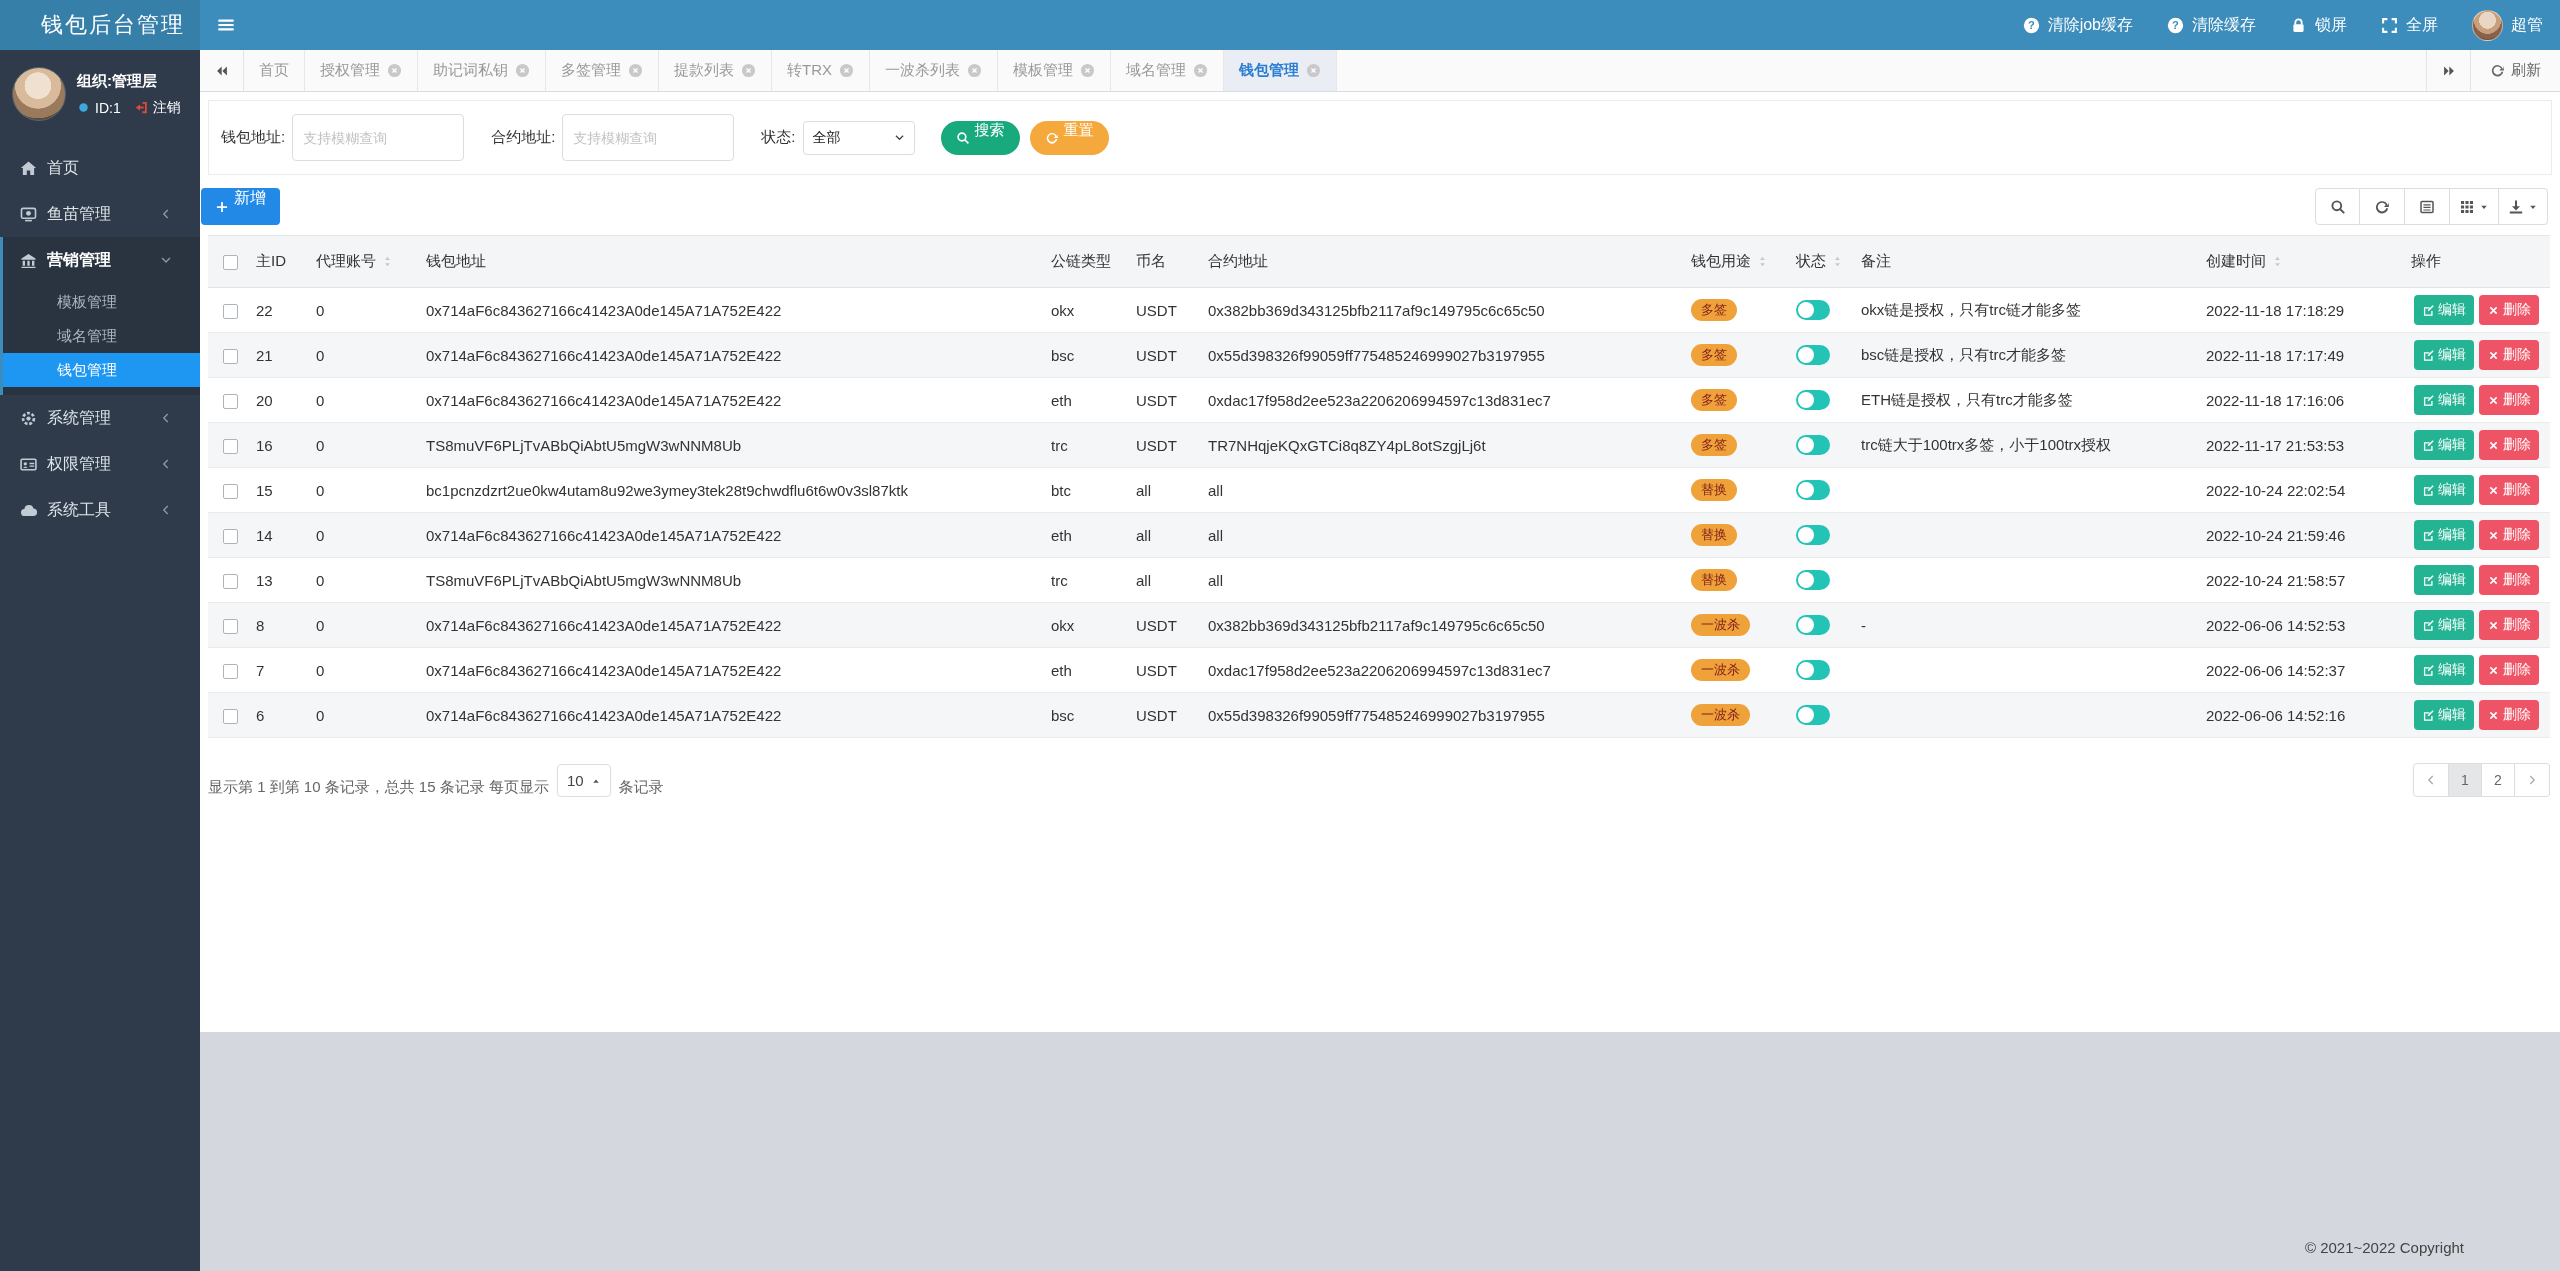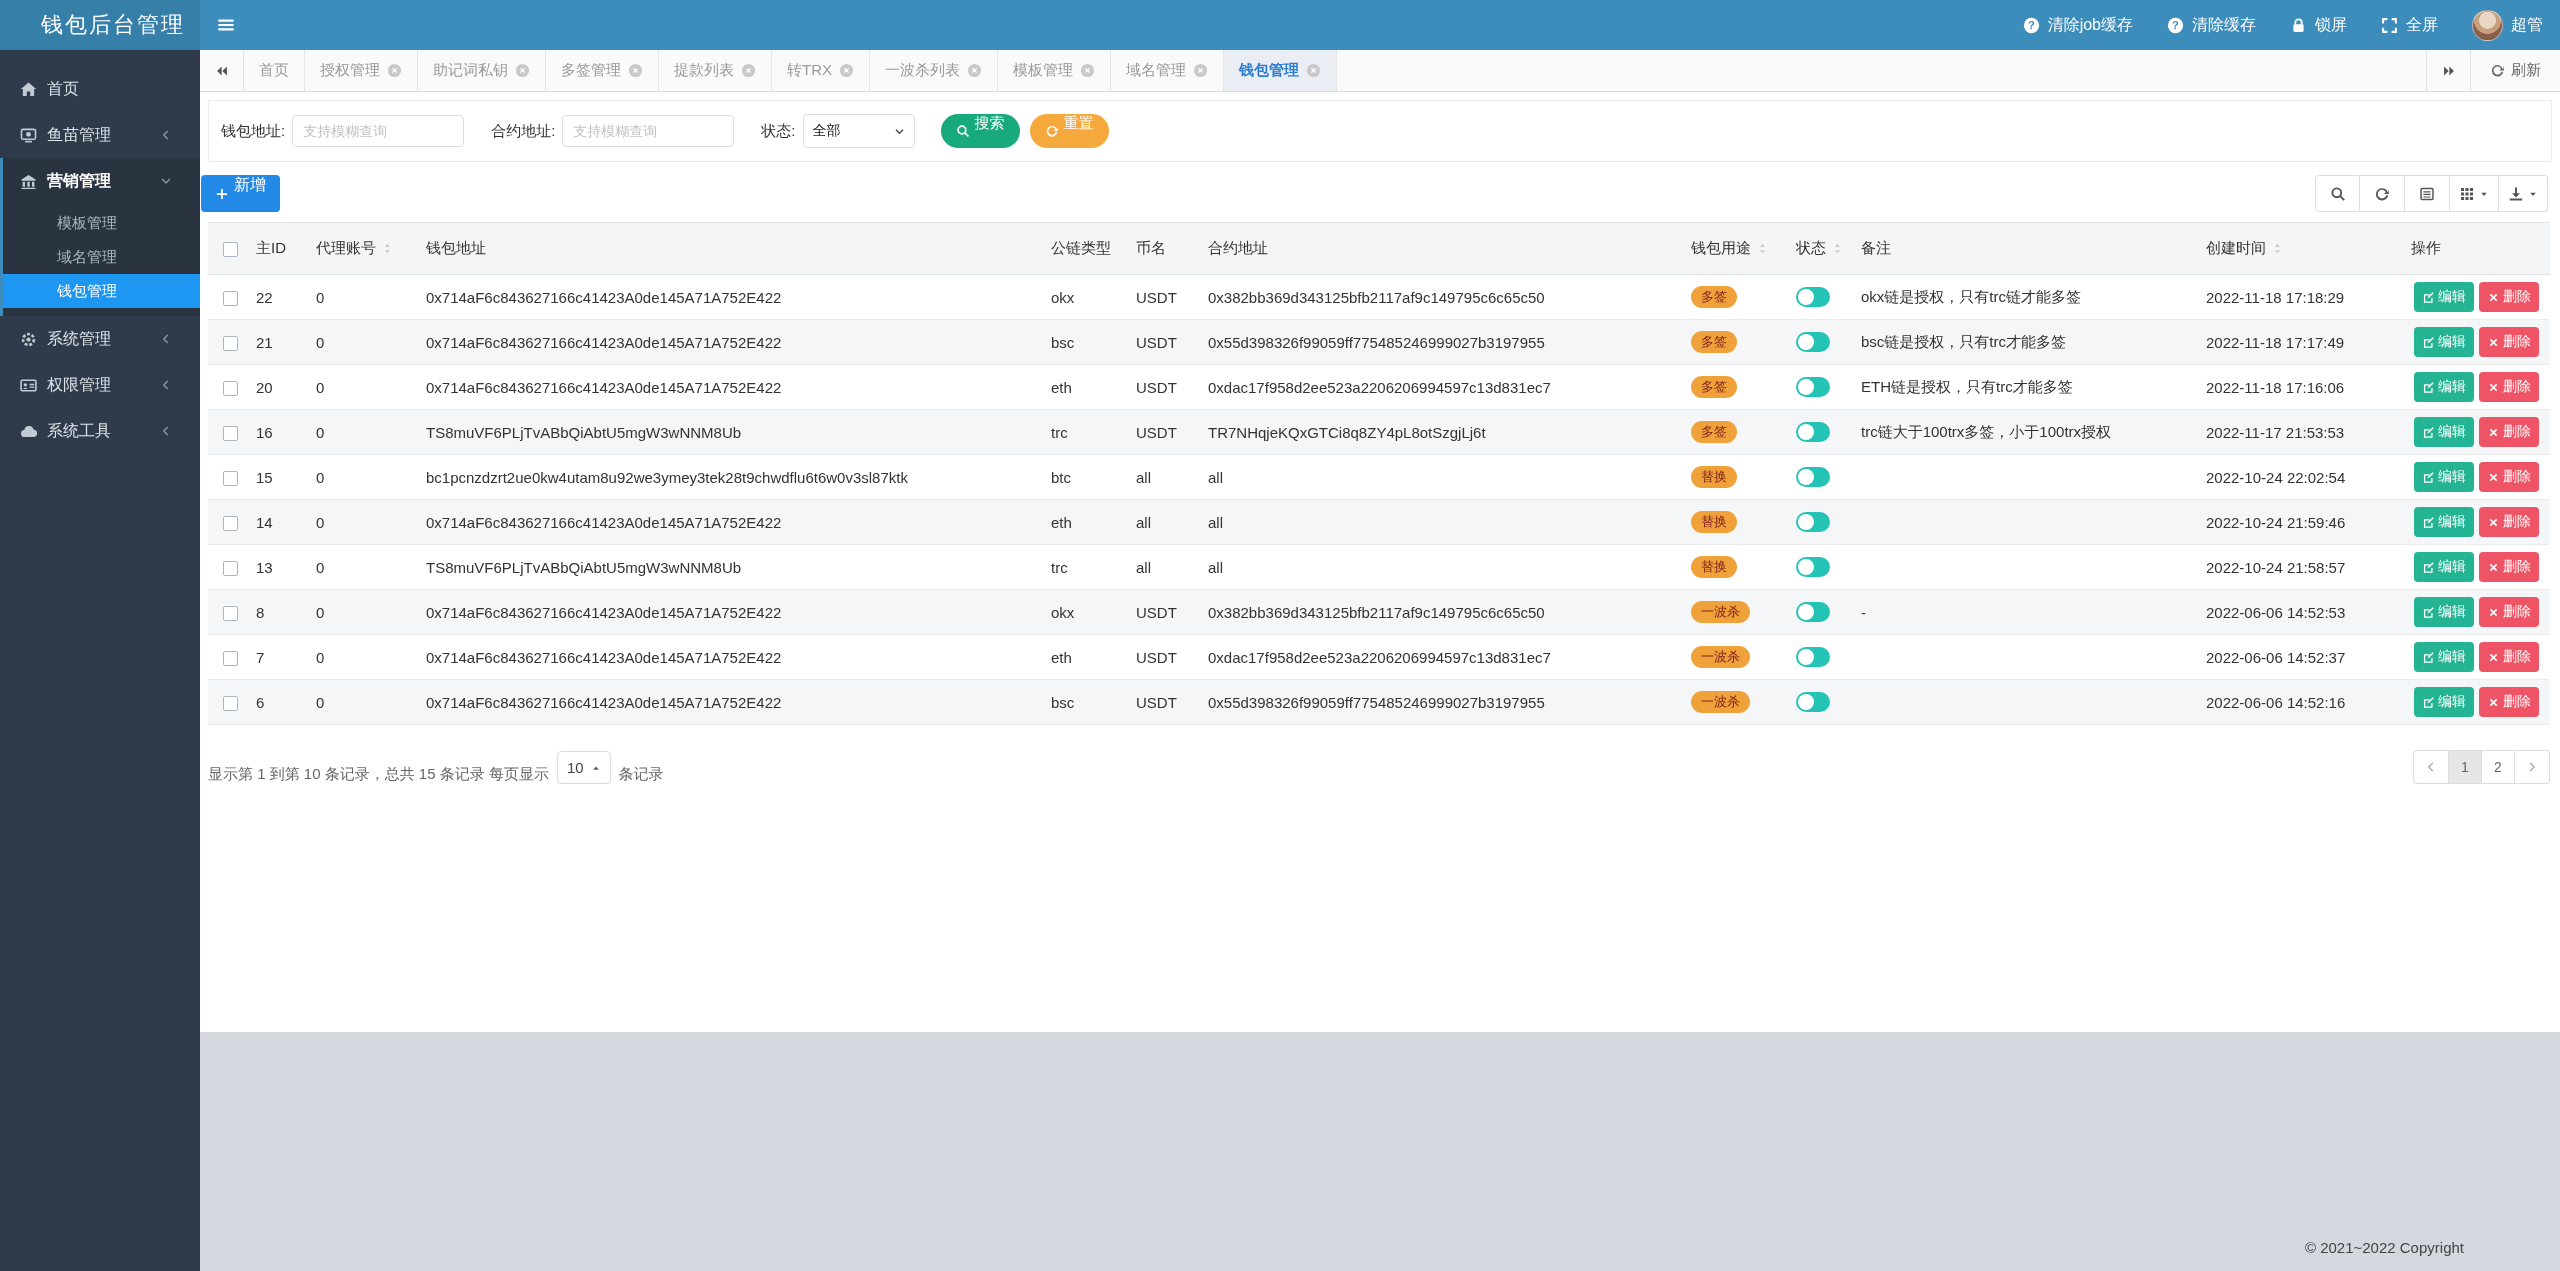--- a/index.html
+++ b/index.html
@@ -53,21 +53,21 @@
   .tab { display:flex; align-items:center; gap:7px; padding:0 15px; border-right:1px solid #e7e7e7; cursor:pointer; white-space:nowrap; }
   .tab.active { background:#eaeef4; color:var(--tab_active_text,#2a7dd2); font-weight:bold; }
   .tab-close { font-size:15px; cursor:pointer; }
   .tab-refresh { display:flex; align-items:center; gap:6px; padding:0 19px; border-left:1px solid #e4e4e4; color:#666; cursor:pointer; }
   .tab-refresh .icon { font-size:15px; }
 
   .content { background:#fff; height:940px; overflow:hidden; }
 
   .filter-box { margin:8px; border:1px solid #ececec; padding:13px 12px; display:flex; align-items:center; font-size:15px; color:#333; }
   .filter-box label { margin-right:7px; }
-  .filter-box input { width:172px; height:32px; border:1px solid #ddd; border-radius:4px; padding:0 10px; font-size:14px; margin-right:27px; outline:none; font-family:inherit; color:#333; }
+  .filter-box input { width:172px; height:47px; border:1px solid #ddd; border-radius:4px; padding:0 10px; font-size:14px; margin-right:27px; outline:none; font-family:inherit; color:#333; }
   .filter-box input::placeholder { color:#c2c2c2; }
   .select { width:112px; height:34px; border:1px solid #ddd; border-radius:4px; display:flex; align-items:center; padding:0 9px; margin-right:26px; cursor:pointer; font-size:14px; color:#222; background:#fff; }
   .select .icon { margin-left:auto; font-size:11px; color:#444; }
   .btn { border:none; color:#fff; display:inline-flex; gap:5px; cursor:pointer; font-size:15px; font-family:inherit; }
   .btn .icon { font-size:14px; }
   .btn-search { background:var(--search_btn,#18a97c); height:34px; border-radius:17px; padding:0 15px; margin-right:10px; }
   .btn-reset  { background:var(--reset_btn,#f5a83c);  height:34px; border-radius:17px; padding:0 15px; }
 
   .table-toolbar { display:flex; align-items:center; margin:13px 12px 10px 1px; }
   .btn-add { background:var(--add_btn,#2389e7); height:37px; border-radius:4px; padding:0 14px; font-size:16px; }
@@ -159,20 +159,42 @@
           <span>全屏</span>
         </div>
         <div class="nav-item">
           <span class="avatar-sm"></span>
           <span>超管</span>
         </div>
       </div>
   </header>
 
   <aside class="sidebar">
+    <div class="user-panel">
+      <div class="avatar"></div>
+      <div class="user-info">
+        <div class="user-org">组织:管理层</div>
+        <div class="user-meta">
+          <span class="icon dot">
+              <svg viewBox="0 0 16 16" width="1em" height="1em" fill="currentColor" aria-hidden="true">
+                <circle cx="8" cy="8" r="5.2"></circle>
+              </svg>
+            </span>
+          <span>ID:1</span>
+          <span class="logout">
+            <span class="icon">
+                <svg viewBox="0 0 16 16" width="1em" height="1em" fill="currentColor" aria-hidden="true">
+                  <path d="M9 2h4.6v12H9v-1.9h2.7V3.9H9z M6.4 4.7 1.8 8l4.6 3.3V9.1h3.8V6.9H6.4z"></path>
+                </svg>
+              </span>
+            <span>注销</span>
+          </span>
+        </div>
+      </div>
+    </div>
     <nav class="menu" id="sidebar-menu">
         <div class="menu-item">
           <span class="icon">
             <svg viewBox="0 0 16 16" width="1em" height="1em" fill="currentColor" aria-hidden="true">
               <path d="M8 1.4 15.2 7.6h-1.9V14H9.6V9.9H6.4V14H2.7V7.6H.8z"></path>
             </svg>
           </span>
           <span>首页</span>
         </div>
         <div class="menu-item">

